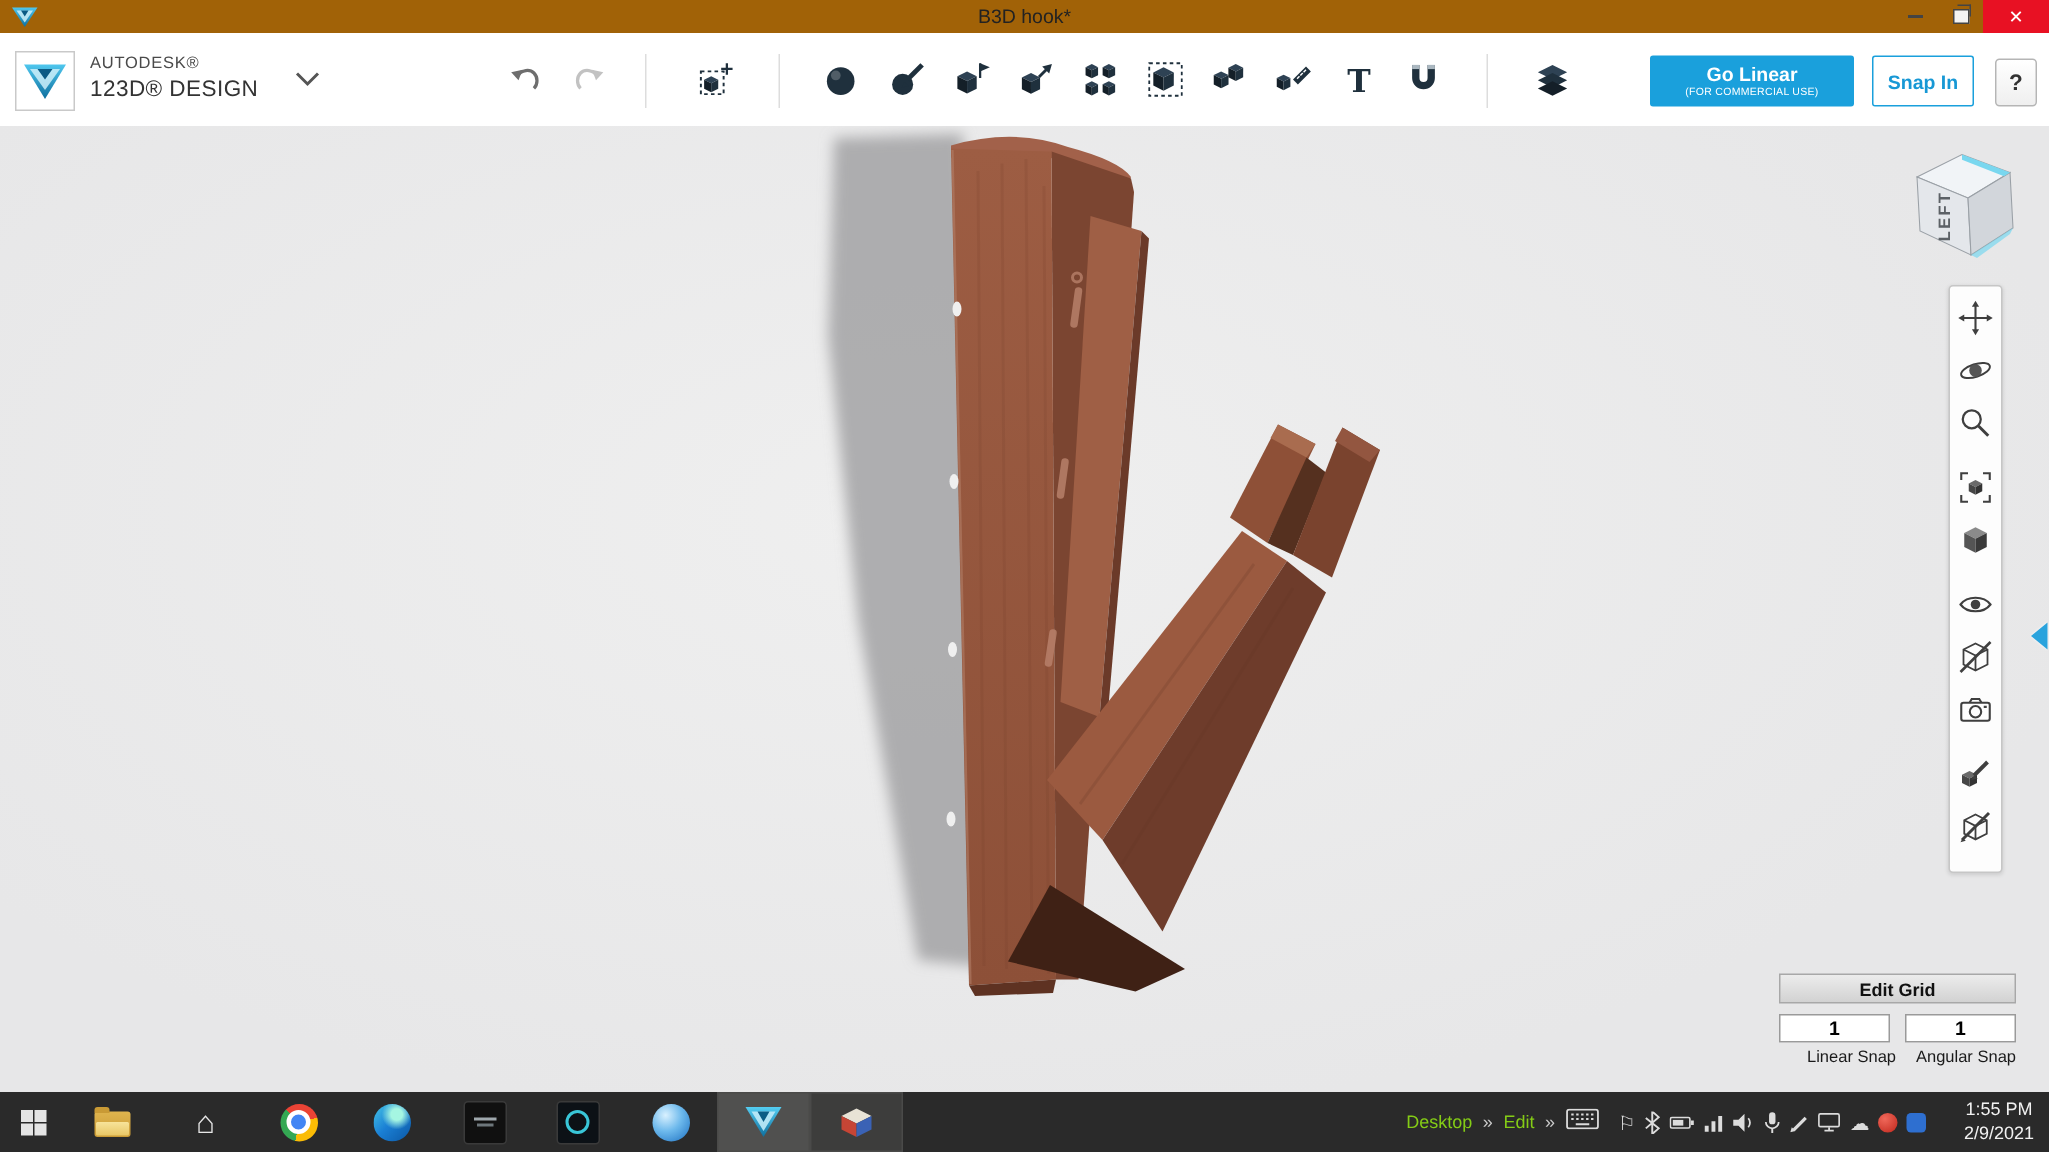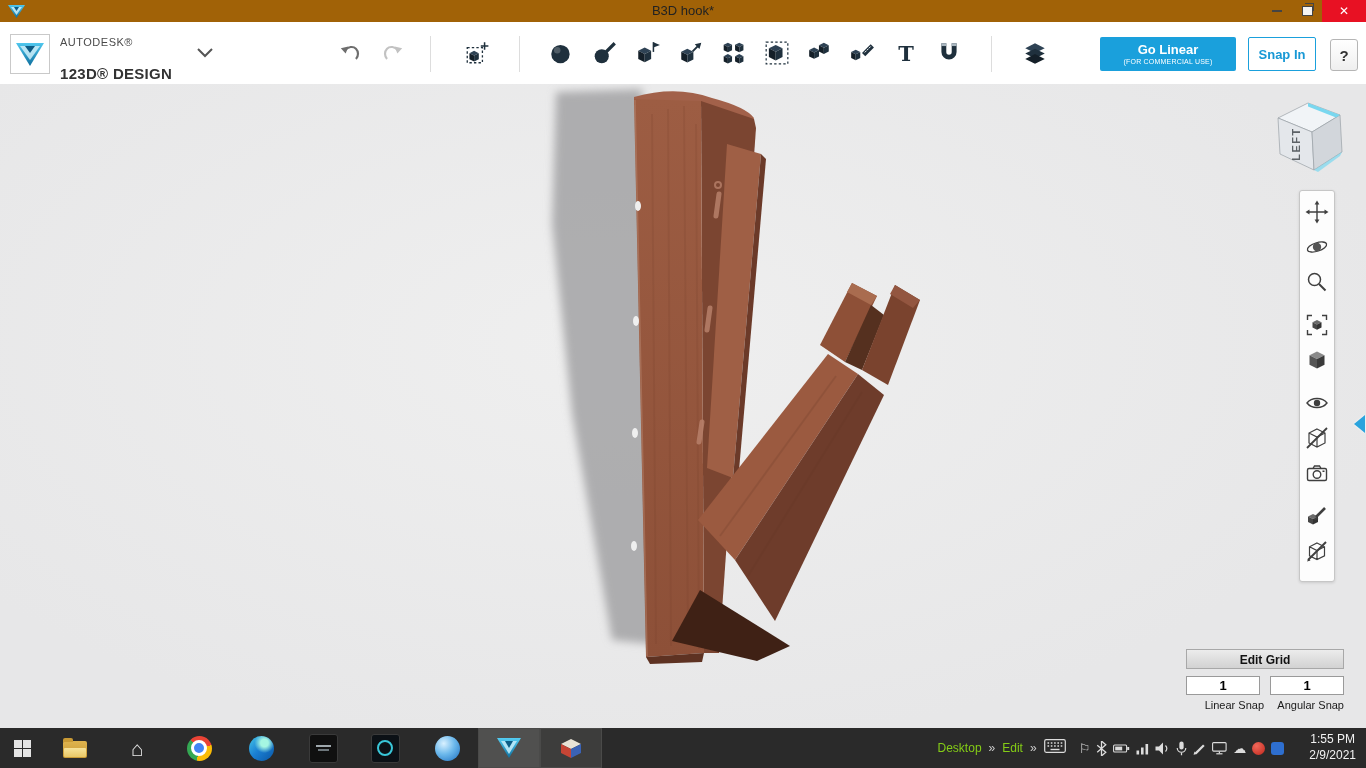--- a/index.html
+++ b/index.html
@@ -13,21 +13,21 @@
   .wc.max{right:44px;width:30px;}
   .wc.close{right:0;width:44px;background:#e81123;color:#fff;font-size:12px;}
   .minbar{width:10px;height:2px;background:#444;}
   .restore{width:9px;height:8px;border:1px solid #444;position:relative;background:#f4f3f2;}
   .restore i{position:absolute;left:2px;top:-4px;width:8px;height:7px;border:1px solid #444;border-left:none;border-bottom:none;display:block;}
   
   .toolbar{position:absolute;left:0;top:22px;width:1366px;height:62px;background:#fff;border-bottom:1px solid #cfcfcf;}
   .logo-tile{position:absolute;left:10px;top:12px;width:38px;height:38px;border:1px solid #c9c9c9;background:#fff;display:flex;align-items:center;justify-content:center;}
   .brand{position:absolute;left:60px;top:14px;line-height:1.2;}
   .brand .b1{font-size:11px;letter-spacing:.5px;color:#4a4a4a;display:block;}
-  .brand .b2{font-size:15px;font-weight:bold;color:#333;display:block;margin-top:16px;letter-spacing:.3px;}
+  .brand .b2{font-size:15px;font-weight:normal;color:#333;display:block;margin-top:2px;letter-spacing:.3px;}
   .menu-chev{position:absolute;left:196px;top:25px;width:18px;height:12px;cursor:pointer;}
   .tbtn{position:absolute;top:13px;width:36px;height:36px;display:flex;align-items:center;justify-content:center;cursor:pointer;border-radius:3px;}
   .tdiv{position:absolute;top:14px;width:1px;height:36px;background:#ddd;}
   .ttool{font-family:"DejaVu Serif","Liberation Serif",serif;font-size:21px;font-weight:bold;color:#1f303d;}
   .gopremium{position:absolute;left:1100px;top:15px;width:136px;height:34px;background:#1aa0dc;border-radius:2px;color:#fff;text-align:center;cursor:pointer;display:flex;flex-direction:column;align-items:center;justify-content:center;}
   .gopremium .gp1{font-size:13px;font-weight:bold;line-height:15px;}
   .gopremium .gp2{font-size:7px;line-height:9px;letter-spacing:.2px;}
   .signin{position:absolute;left:1248px;top:15px;width:66px;height:32px;background:#fff;border:1px solid #1aa0dc;border-radius:2px;color:#1798d5;font-size:13px;font-weight:bold;display:flex;align-items:center;justify-content:center;cursor:pointer;}
   .helpbtn{position:absolute;left:1330px;top:17px;width:26px;height:30px;background:linear-gradient(#fff,#efefef);border:1px solid #b5b5b5;border-radius:3px;color:#333;font-size:15px;font-weight:bold;display:flex;align-items:center;justify-content:center;cursor:pointer;}
   

